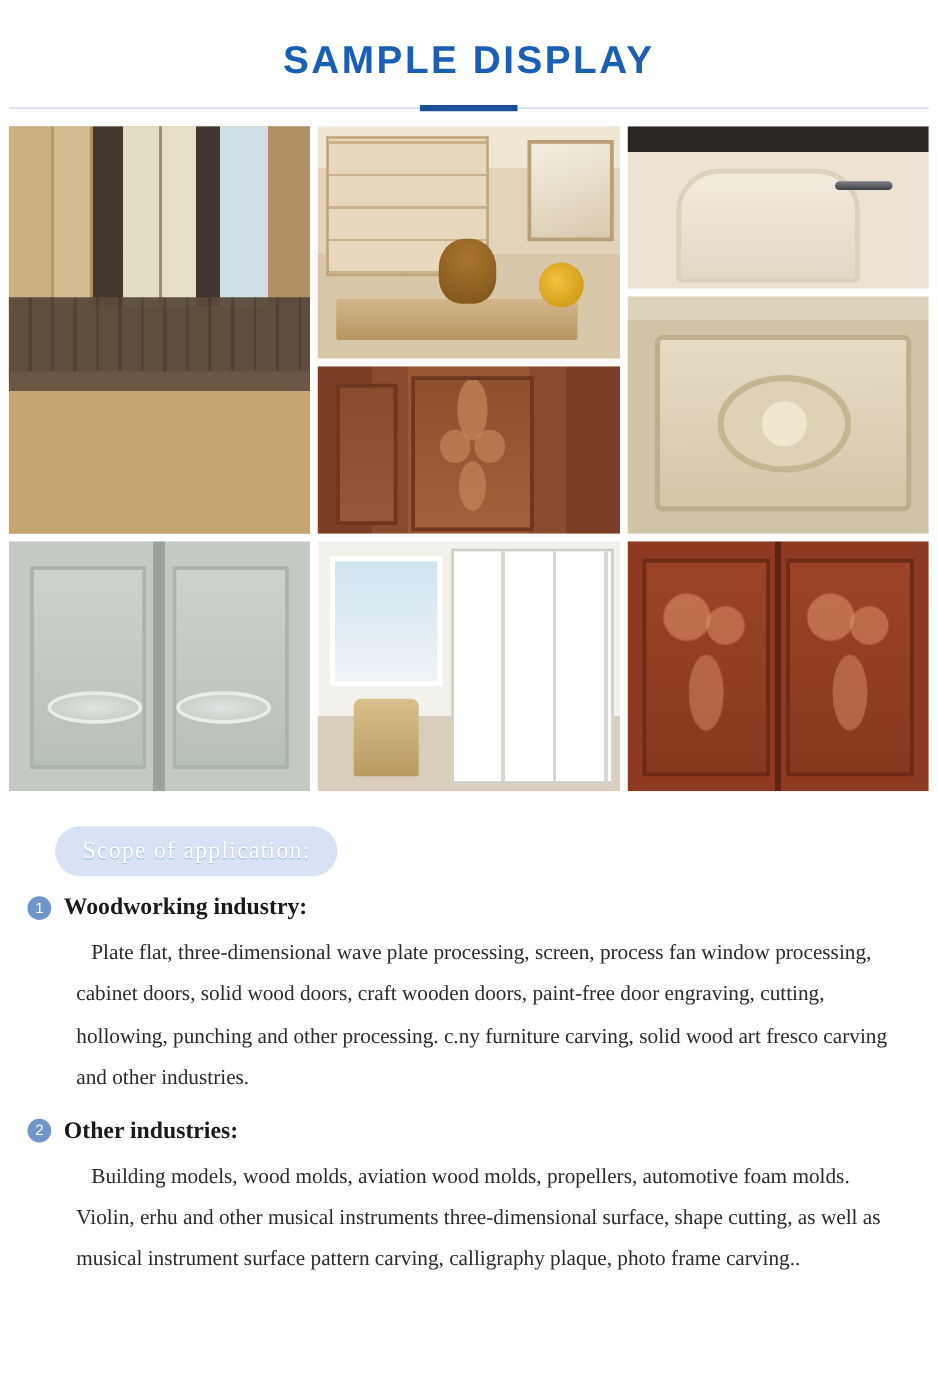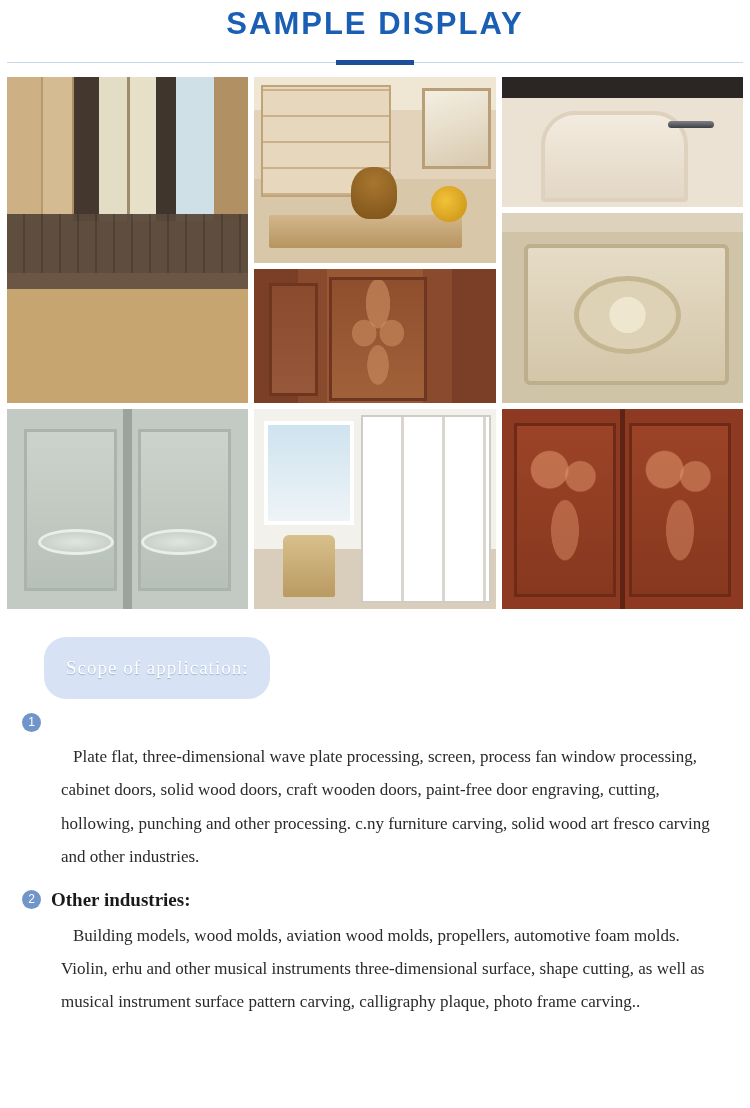--- a/index.html
+++ b/index.html
@@ -11,21 +11,21 @@
   body {
     width: 750px;
     min-height: 1108px;
     font-family: "Liberation Serif", serif;
     color: #222222;
   }
 
   
   .page-header {
     text-align: center;
-    padding-top: 4px;
+    padding-top: 28px;
   }
   .page-title {
     font-family: "Liberation Sans", sans-serif;
     font-size: 31px;
     letter-spacing: 2px;
     color: #1a5fb4;
     font-weight: 700;
     margin: 0;
     line-height: 1.3;
   }
@@ -288,21 +288,21 @@
   .scope {
     padding: 18px 22px 30px 22px;
   }
   .scope-badge {
     display: inline-block;
     background: #d7e3f4;
     color: #ffffff;
     font-family: "Liberation Serif", serif;
     font-size: 19px;
     letter-spacing: 1px;
-    padding: 20px 22px;
+    padding: 9px 22px;
     border-radius: 22px;
     margin: 4px 0 14px 22px;
     text-shadow: 0 1px 1px rgba(120,150,190,0.65);
     font-weight: 400;
   }
   .item { margin-bottom: 16px; }
   .item-head {
     display: flex;
     align-items: center;
     gap: 10px;
@@ -397,20 +397,21 @@
   </div>
 
 </div>
 
 <div class="scope">
   <div class="scope-badge">Scope of application:</div>
 
   <div class="item">
     <div class="item-head">
       <span class="num-badge">1</span>
+      <span class="item-title">Woodworking industry:</span>
     </div>
     <div class="item-body">Plate flat, three-dimensional wave plate processing, screen, process fan window processing, cabinet doors, solid wood doors, craft wooden doors, paint-free door engraving, cutting, hollowing, punching and other processing. c.ny furniture carving, solid wood art fresco carving and other industries.</div>
   </div>
 
   <div class="item">
     <div class="item-head">
       <span class="num-badge">2</span>
       <span class="item-title">Other industries:</span>
     </div>
     <div class="item-body">Building models, wood molds, aviation wood molds, propellers, automotive foam molds. Violin, erhu and other musical instruments three-dimensional surface, shape cutting, as well as musical instrument surface pattern carving, calligraphy plaque, photo frame carving..</div>

